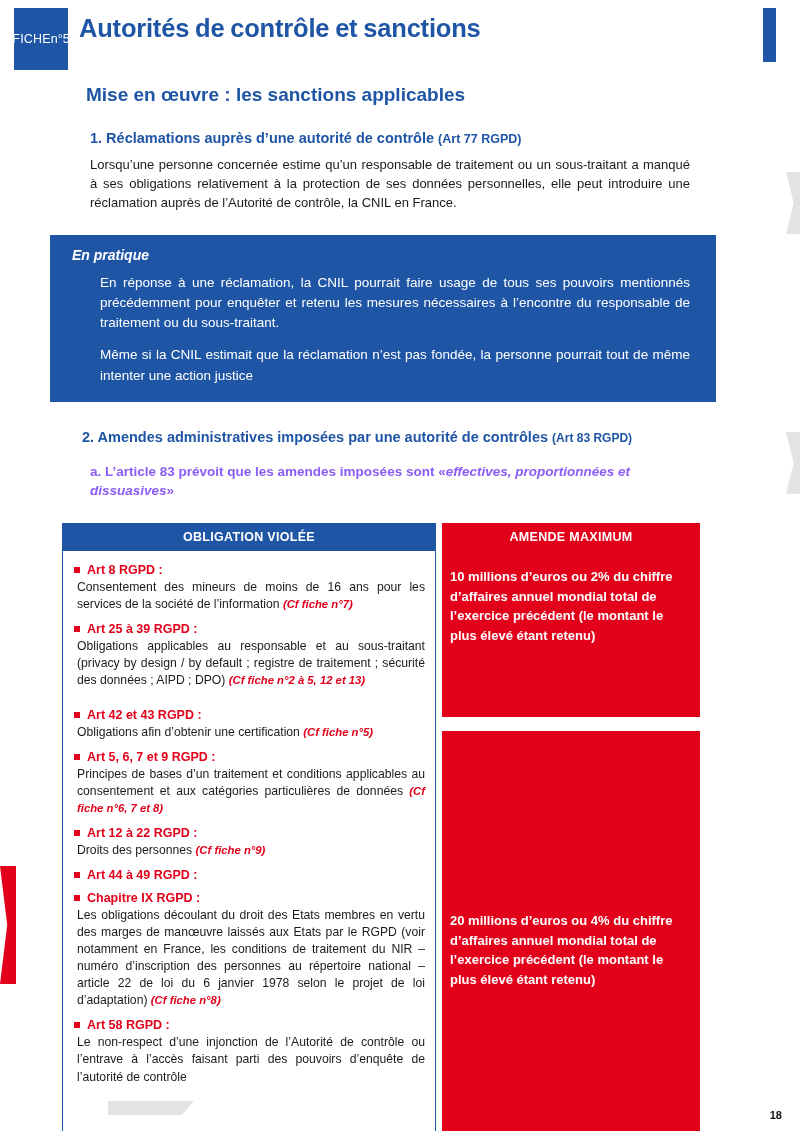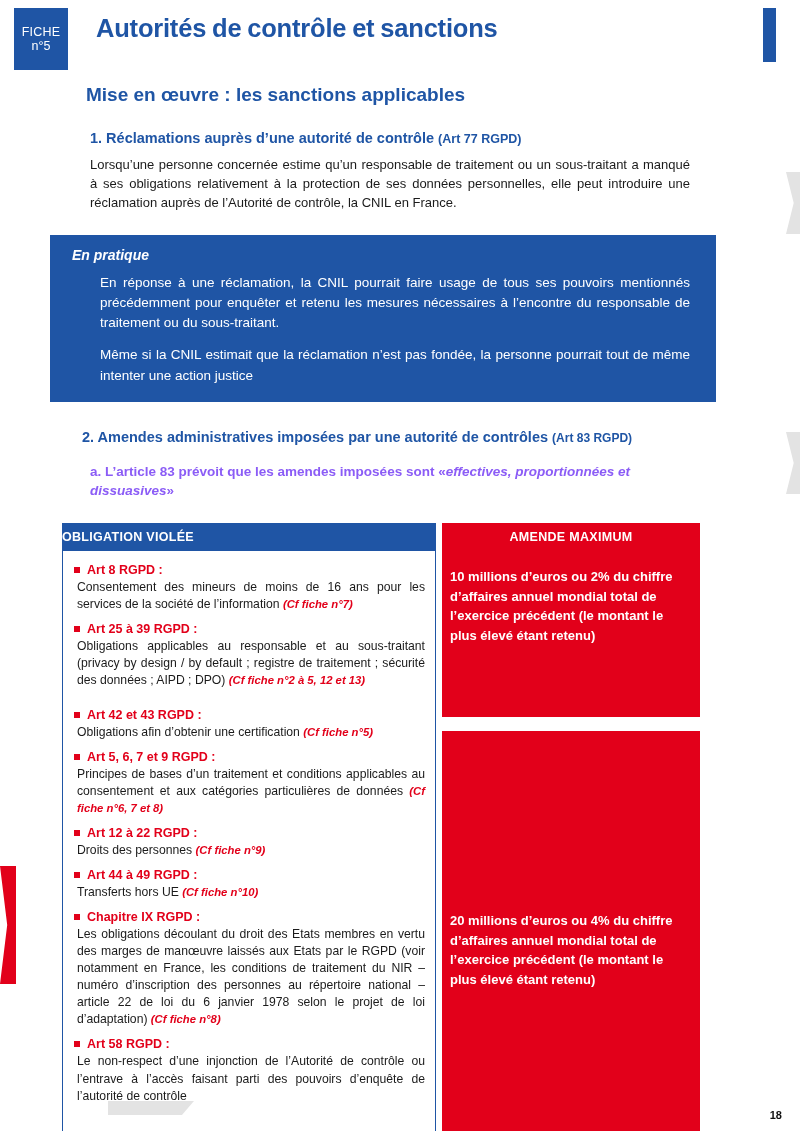--- a/index.html
+++ b/index.html
@@ -15,31 +15,30 @@
   }
 
   
   .fiche-badge {
     position: absolute;
     left: 14px; top: 8px;
     width: 54px; height: 62px;
     background: #1F55A5;
     color: #ffffff;
     display: flex;
-    flex-direction: column;
     align-items: center;
     justify-content: center;
     line-height: 1.15;
   }
   .fiche-badge .l1 { font-size: 12.5px; letter-spacing: .2px; }
   .fiche-badge .l2 { font-size: 12.5px; }
 
   .page-title {
     position: absolute;
-    left: 96px; top: 14px;
+    left: 79px; top: 14px;
     font-size: 25.5px;
     font-weight: bold;
     color: #1F55A5;
     letter-spacing: -0.2px;
     word-spacing: -1px;
   }
 
   .header-bar-right {
     position: absolute;
     right: 24px; top: 8px;
@@ -158,21 +157,21 @@
     width: 676px;
     display: flex;
     gap: 6px;
   }
   .col-left { width: 374px; }
   .col-right { width: 258px; }
 
   .th-blue {
     background: #1F55A5;
     color: #fff;
-    text-align: left;
+    text-align: center;
     font-size: 12.5px;
     font-weight: bold;
     padding: 7px 0;
     letter-spacing: .3px;
   }
   .th-red {
     background: #E2001A;
     color: #fff;
     text-align: center;
     font-size: 12.5px;
@@ -300,21 +299,20 @@
           <div class="item-body"><span>Principes de bases d’un traitement et conditions applicables au consentement  et aux catégories  particulières de données </span><span class="cf">(Cf fiche n°6, 7 et 8)</span></div>
         </div>
 
         <div class="item">
           <div class="item-head">Art 12 à 22 RGPD :</div>
           <div class="item-body"><span>Droits des personnes </span><span class="cf">(Cf fiche n°9)</span></div>
         </div>
 
         <div class="item">
           <div class="item-head">Art 44 à 49 RGPD :</div>
-          <div class="item-body"><span>Transferts hors UE </span><span class="cf">(Cf fiche n°10)</span></div>
         </div>
 
         <div class="item">
           <div class="item-head">Chapitre IX RGPD :</div>
           <div class="item-body"><span>Les obligations découlant du droit des Etats membres en vertu des marges de manœuvre laissés aux Etats par   le RGPD (voir notamment en France, les conditions de traitement du NIR – numéro d’inscription des personnes au répertoire national – article 22 de loi du 6 janvier 1978 selon le projet de loi d’adaptation) </span><span class="cf">(Cf fiche n°8)</span></div>
         </div>
 
         <div class="item">
           <div class="item-head">Art 58 RGPD :</div>
           <div class="item-body"><span>Le non-respect d’une injonction de l’Autorité de contrôle ou l’entrave à l’accès faisant parti des pouvoirs d’enquête de l’autorité de contrôle</span><span class="cf"></span></div>

